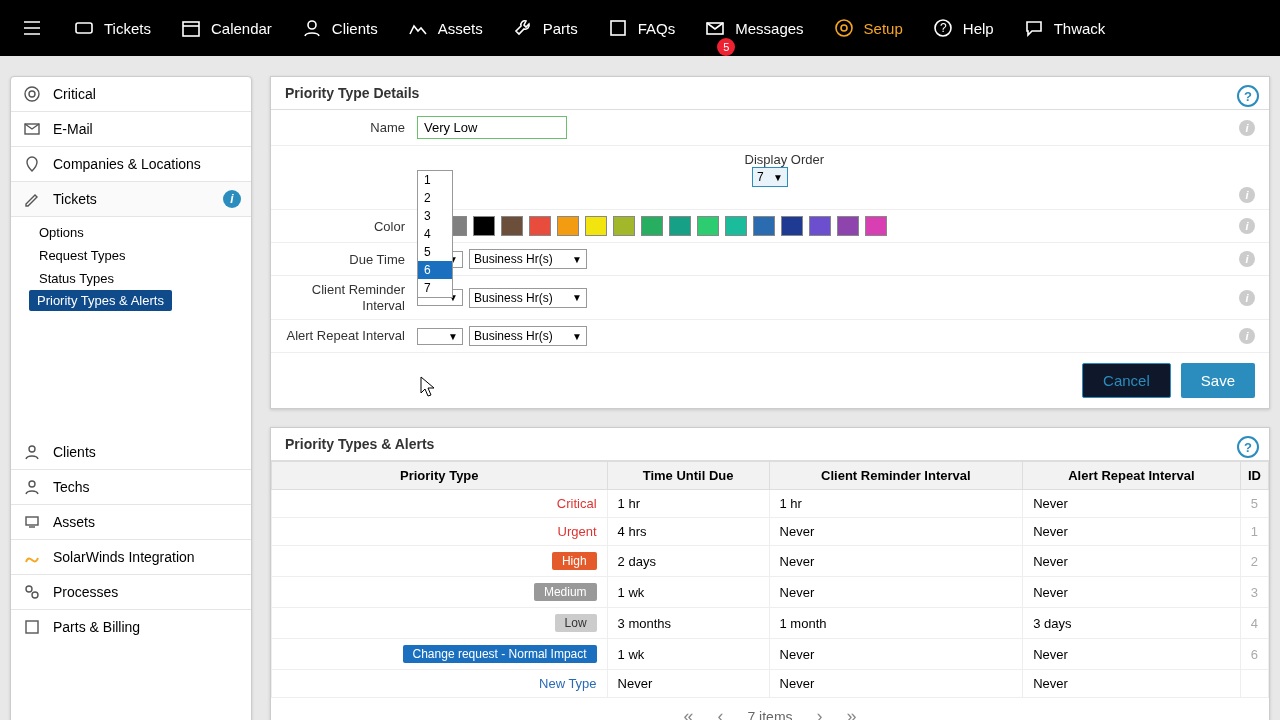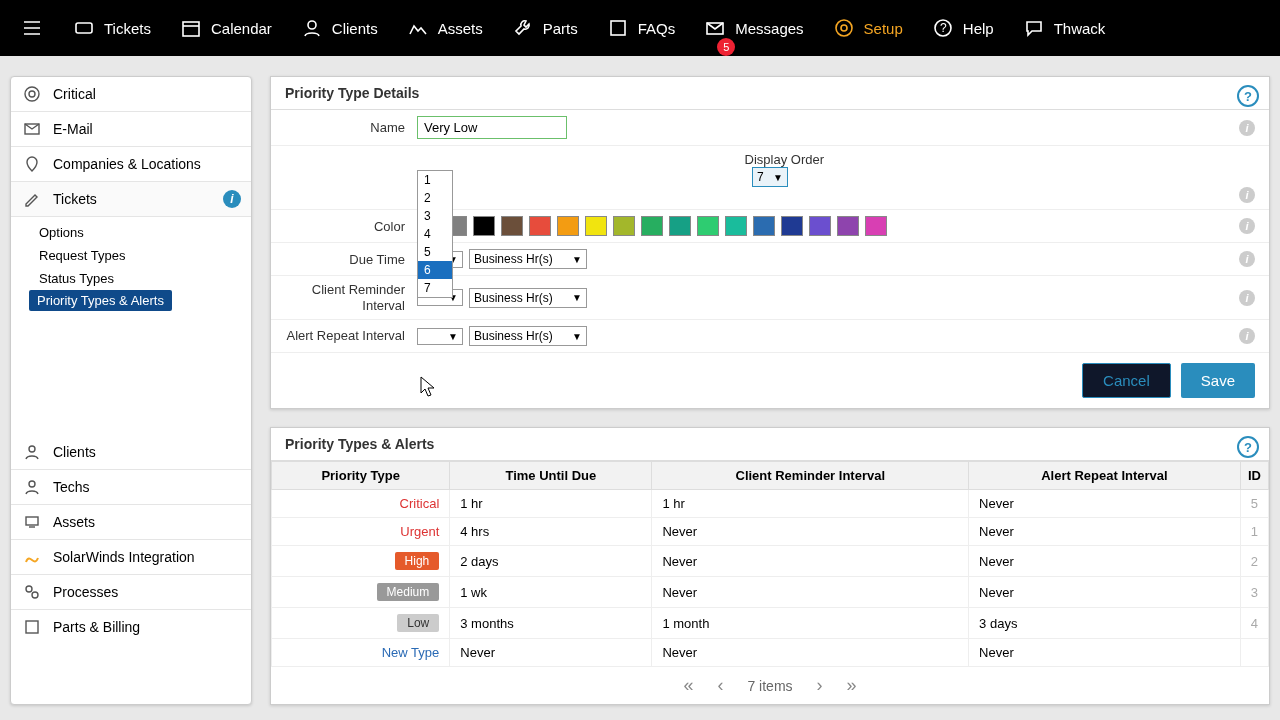--- a/index.html
+++ b/index.html
@@ -436,20 +436,27 @@
               <td class="center" style="color: rgb(170, 170, 170);">3</td>
             </tr>
             <tr>
               <td class="center"><span class="type-badge b-low">Low</span></td>
               <td>3 months</td>
               <td>1 month</td>
               <td>3 days</td>
               <td class="center" style="color: rgb(170, 170, 170);">4</td>
             </tr>
             <tr>
+              <td class="center"><span class="type-badge b-change">Change request - Normal Impact</span></td>
+              <td>1 wk</td>
+              <td>Never</td>
+              <td>Never</td>
+              <td class="center" style="color: rgb(170, 170, 170);">6</td>
+            </tr>
+            <tr>
               <td class="center"><span class="type-link">New Type</span></td>
               <td>Never</td>
               <td>Never</td>
               <td>Never</td>
               <td class="center" style="color: rgb(170, 170, 170);"></td>
             </tr>
           </tbody>
       </table>
       <div class="pager">
         <span class="pgbtn">«</span>

